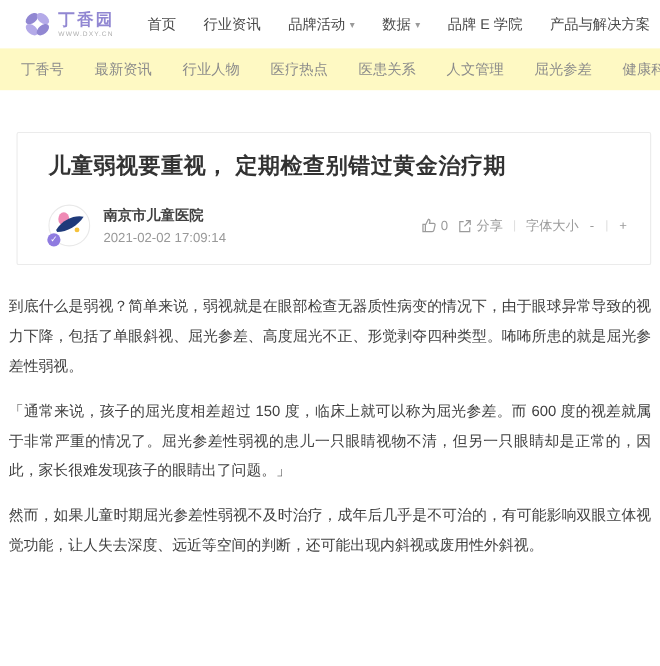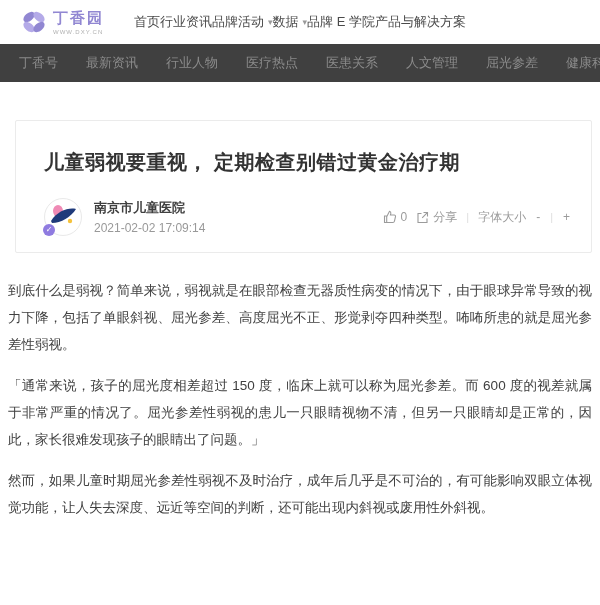--- a/index.html
+++ b/index.html
@@ -5,33 +5,33 @@
   * { margin:0; padding:0; box-sizing:border-box; }
   html,body { width:600px; height:605px; overflow:hidden; background:#fff;
     font-family:"Liberation Sans","DejaVu Sans",sans-serif; }
 
   
   .topbar { height:44px; display:flex; align-items:center; padding-left:20px; background:#fff; }
   .logos { display:flex; align-items:center; flex:none; }
   .logo { display:flex; align-items:center; gap:6px; cursor:pointer; }
   .logo-txt .main { color:#9187d2; font-size:15px; font-weight:bold; letter-spacing:2px; }
   .logo-txt .cap { color:#b0b0b0; font-size:6px; letter-spacing:1px; margin-top:1px; }
-  .primary-nav { display:flex; align-items:center; margin-left:30px; flex:1;
+  .primary-nav { display:flex; align-items:center; gap:25px; margin-left:30px; flex:1;
     white-space:nowrap; overflow:hidden;text-align:center; }
   .primary-nav a { color:#4a4a4a; font-size:13px; text-decoration:none; display:flex; align-items:center; }
   .caret { color:#9a9a9a; font-size:9px; margin-left:4px; }
 
   
-  .secondary-nav { height:38px; background:#404040; display:flex; align-items:center;
+  .secondary-nav { height:38px; background:#fef9c3; display:flex; align-items:center;
     gap:28px; padding-left:19px; white-space:nowrap; overflow:hidden; }
   .secondary-nav a { color:#8b8b8b; font-size:13px; text-decoration:none; }
 
   
   .title-card { margin:38px 0 0 15px; width:577px; border:1px solid #ebebeb; border-radius:2px;
-    background:#fff; padding:28px 20px 16px 28px; }
+    background:#fff; padding:16px 20px 16px 28px; }
   h1.article-title { font-size:20px; color:#333; font-weight:700; letter-spacing:0.5px; margin-bottom:22px; }
   .meta-row { display:flex; align-items:center; }
   .avatar { width:38px; height:38px; border:1px solid #e9e9e9; border-radius:50%; position:relative;
     background:#fff; flex:none; }
   .badge { position:absolute; left:-2px; bottom:-1px; width:12px; height:12px; border-radius:50%;
     background:#8f7be0; color:#fff; font-size:8px; line-height:12px; text-align:center; }
   .author-block { margin-left:12px; }
   .author-name { font-size:13px; font-weight:bold; color:#404040; }
   .publish-time { font-size:12px; color:#999; margin-top:4px; }
   .actions { margin-left:auto; display:flex; align-items:center; gap:9px; color:#9b9b9b; font-size:12px; }

